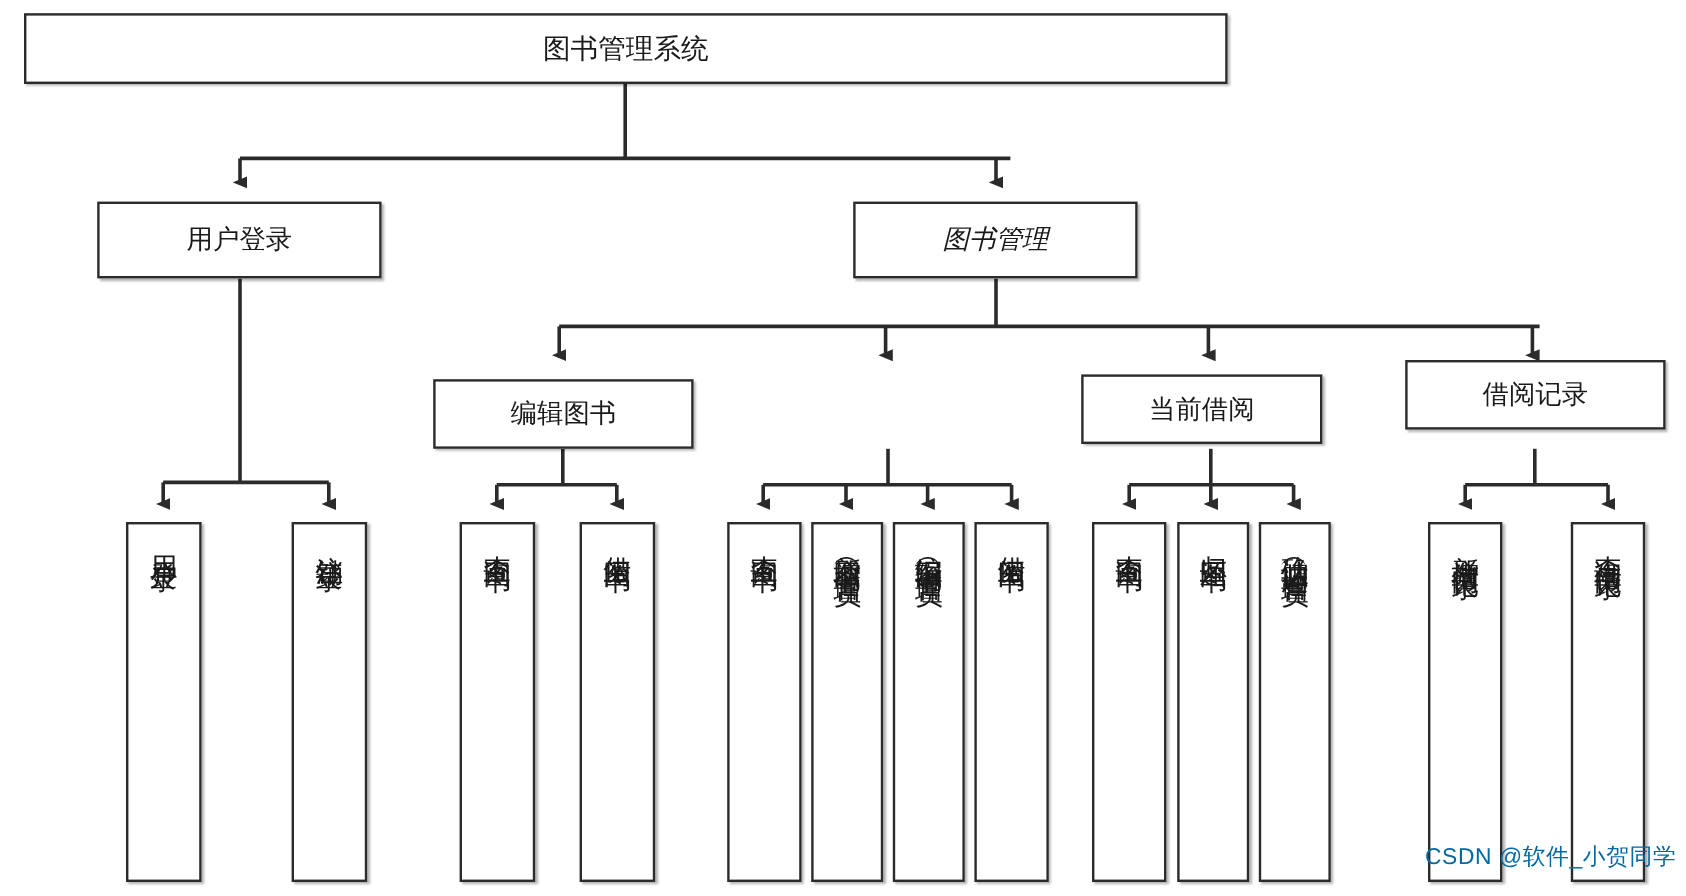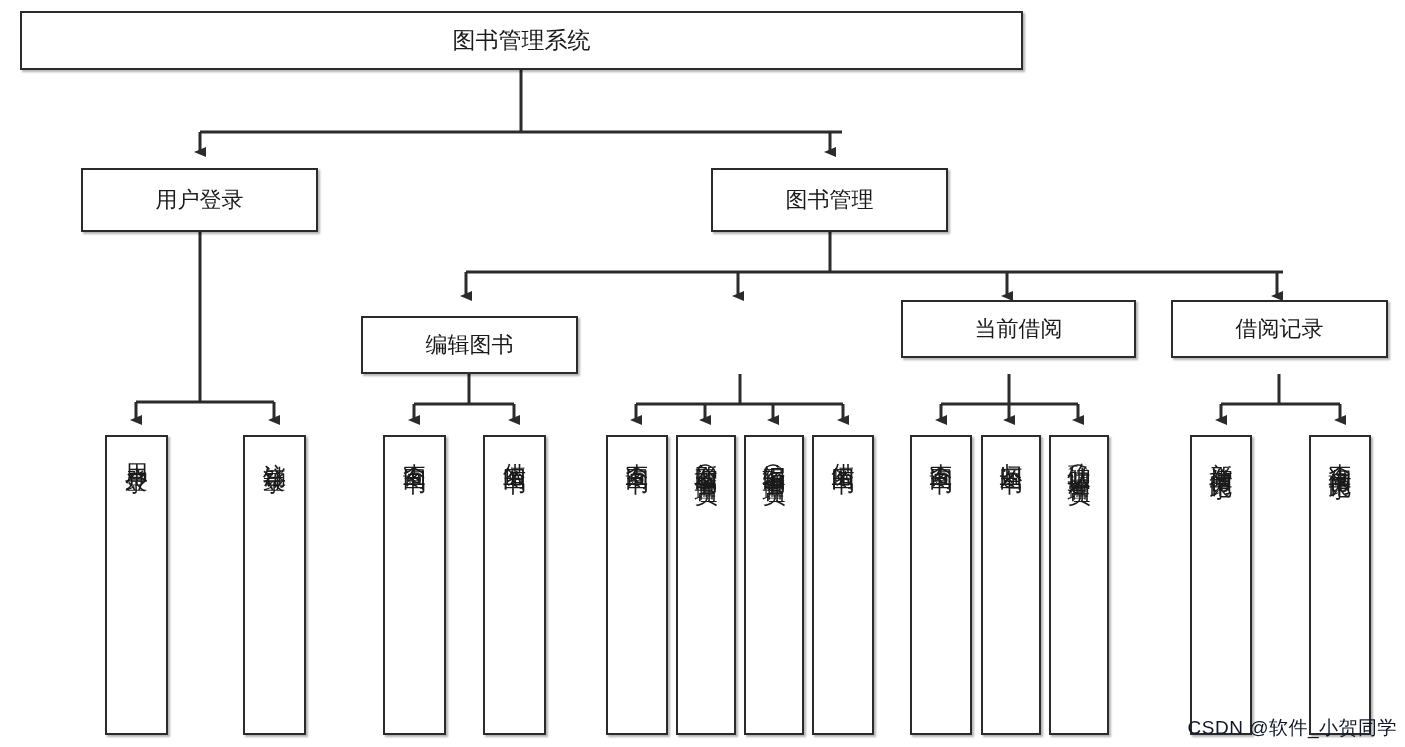--- a/index.html
+++ b/index.html
@@ -59,23 +59,23 @@
     writing-mode: vertical-rl;
     text-orientation: upright;
     font-size: 23px;
     letter-spacing: 3px;
     line-height: 1;
     white-space: nowrap;
   }
   .watermark {
     position: absolute;
     right: 8px;
-    bottom: 6px;
+    bottom: 20px;
     font-size: 19px;
-    color: #0f172a;
+    color: #0369a1;
     letter-spacing: 0.5px;
     white-space: nowrap;
     user-select: none;
   }
 </style>
 </head>
 <body>
 
 <div id="canvas">
 
@@ -130,30 +130,30 @@
   </svg>
 
   <div class="node horiz root" style="left:20px; top:11px; width:1003px; height:59px;">
     <span class="label">图书管理系统</span>
   </div>
 
   <div class="node horiz" style="left:81px; top:168px; width:237px; height:64px;">
     <span class="label">用户登录</span>
   </div>
 
-  <div class="node horiz" style="left:711px; top:168px; width:237px; height:64px;">
+  <div class="node horiz" style="left:711px; top:168px; width:237px; height:64px;font-style:italic;">
     <span class="label">图书管理</span>
   </div>
 
   <div class="node horiz" style="left:361px; top:316px; width:217px; height:58px;">
     <span class="label">编辑图书</span>
   </div>
 
 
-  <div class="node horiz" style="left:901px; top:300px; width:235px; height:58px;">
+  <div class="node horiz" style="left:901px; top:312px; width:201px; height:58px;">
     <span class="label">当前借阅</span>
   </div>
 
   <div class="node horiz" style="left:1171px; top:300px; width:217px; height:58px;">
     <span class="label">借阅记录</span>
   </div>
 
   <div class="node vert" style="left:105px; top:435px; width:63px; height:300px;">
     <span class="label">用户登录</span>
   </div>

